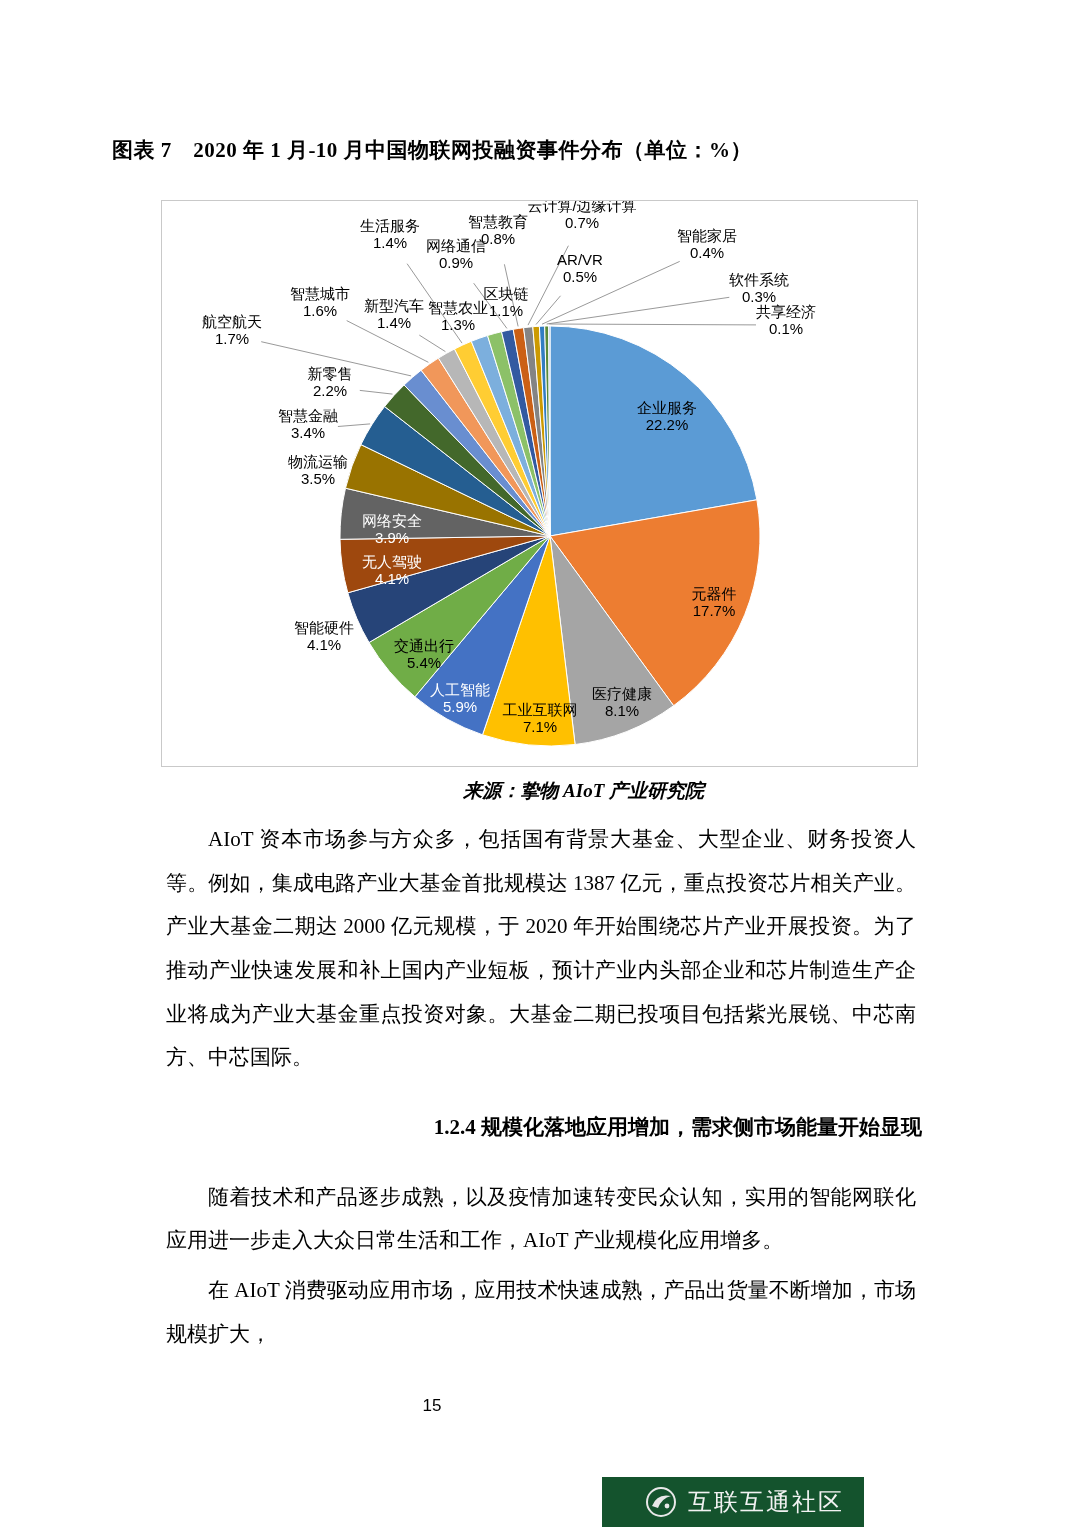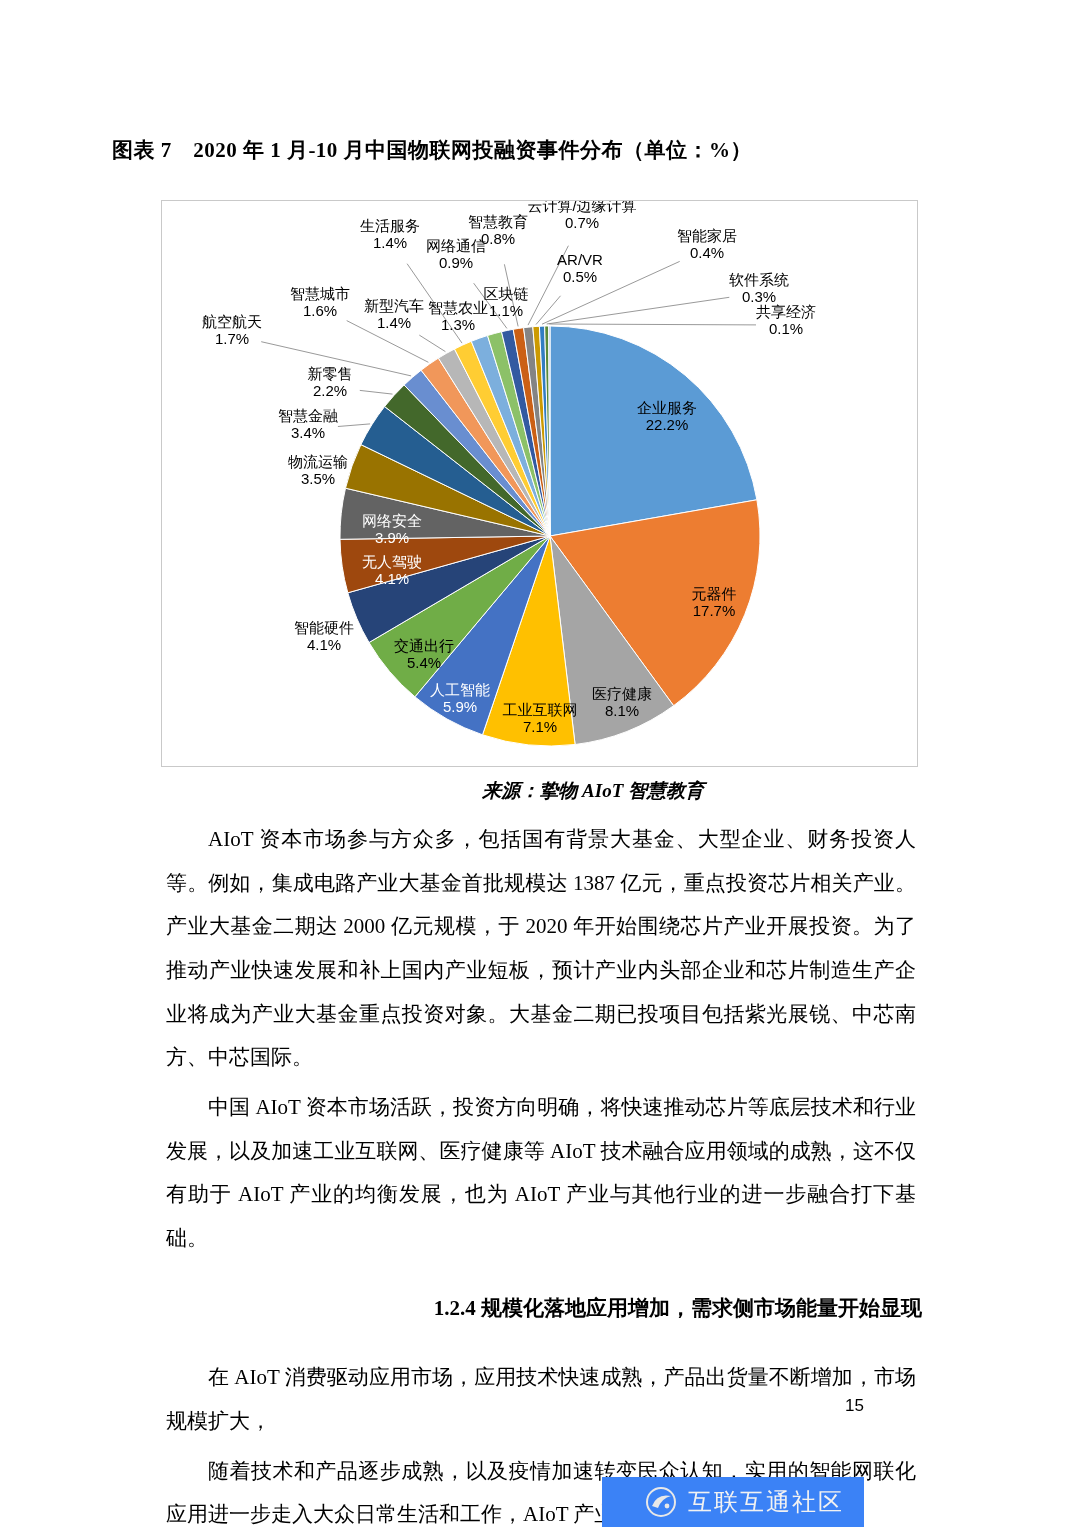--- a/index.html
+++ b/index.html
@@ -46,28 +46,28 @@
   }
   .text-block p { margin: 6px; text-indent: 2em; }
   .section-heading {
     font-size: 21px; font-weight: bold;
     margin: 26px 0 26px 0;
     text-align: right; text-indent: 0;
   }
 
   .page-number {
     position: absolute; top: 1396px; left: 0; right: 0;
-    text-align: right; font-size: 17px;
+    text-align: center; font-size: 17px;
     font-family: "Liberation Sans", sans-serif;
   }
 
   .watermark-bar {
     position: absolute; right: 0; bottom: 0;
     height: 50px; min-width: 262px;
-    background: #3b82f6;
+    background: #14532d;
     display: flex; align-items: center; justify-content: flex-end;
     gap: 10px; padding: 0 20px 0 16px;
     color: #fff;
   }
   .watermark-bar .wm-text {
     font-size: 24px; letter-spacing: 2px;
     font-family: "Liberation Sans", sans-serif;
     color: #f2f2f2;
   }
   .wm-logo { display: inline-flex; }
@@ -146,28 +146,27 @@
           <text text-anchor="middle" fill="#000000"><tspan x="336" y="26">智慧教育</tspan><tspan x="336" y="43">0.8%</tspan></text>
           <text text-anchor="middle" fill="#000000"><tspan x="420" y="10">云计算/边缘计算</tspan><tspan x="420" y="27">0.7%</tspan></text>
           <text text-anchor="middle" fill="#000000"><tspan x="418" y="64">AR/VR</tspan><tspan x="418" y="81">0.5%</tspan></text>
           <text text-anchor="middle" fill="#000000"><tspan x="545" y="40">智能家居</tspan><tspan x="545" y="57">0.4%</tspan></text>
           <text text-anchor="middle" fill="#000000"><tspan x="597" y="84">软件系统</tspan><tspan x="597" y="101">0.3%</tspan></text>
           <text text-anchor="middle" fill="#000000"><tspan x="624" y="116">共享经济</tspan><tspan x="624" y="133">0.1%</tspan></text>
         </g>
       </svg>
   </div>
 
-  <div class="figure-source">来源：挚物 AIoT 智慧教育</div>
+  <div class="figure-source">来源：挚物 AIoT 产业研究院</div>
 
   <div class="text-block">
     <p>AIoT 资本市场参与方众多，包括国有背景大基金、大型企业、财务投资人等。例如，集成电路产业大基金首批规模达 1387 亿元，重点投资芯片相关产业。产业大基金二期达 2000 亿元规模，于 2020 年开始围绕芯片产业开展投资。为了推动产业快速发展和补上国内产业短板，预计产业内头部企业和芯片制造生产企业将成为产业大基金重点投资对象。大基金二期已投项目包括紫光展锐、中芯南方、中芯国际。</p>
-    <p>中国 AIoT 资本市场活跃，投资方向明确，将快速推动芯片等底层技术和行业发展，以及加速工业互联网、医疗健康等 AIoT 技术融合应用领域的成熟，这不仅有助于 AIoT 产业的均衡发展，也为 AIoT 产业与其他行业的进一步融合打下基础。</p>
     <h2 class="section-heading">1.2.4 规模化落地应用增加，需求侧市场能量开始显现</h2>
+    <p>随着技术和产品逐步成熟，以及疫情加速转变民众认知，实用的智能网联化应用进一步走入大众日常生活和工作，AIoT 产业规模化应用增多。</p>
     <p>在 AIoT 消费驱动应用市场，应用技术快速成熟，产品出货量不断增加，市场规模扩大，</p>
-    <p>随着技术和产品逐步成熟，以及疫情加速转变民众认知，实用的智能网联化应用进一步走入大众日常生活和工作，AIoT 产业规模化应用增多。</p>
   </div>
 
   <div class="page-number">15</div>
 
   <div class="watermark-bar">
     <span class="wm-logo">
       <svg width="34" height="34" viewBox="0 0 34 34">
         <circle cx="17" cy="17" r="14" fill="none" stroke="#e8e8e8" stroke-width="2"></circle>
         <path d="M8 21 Q13 8 27 11 Q18 13 14 23 Z" fill="#e8e8e8"></path>
         <circle cx="23" cy="21" r="2.4" fill="#e8e8e8"></circle>

